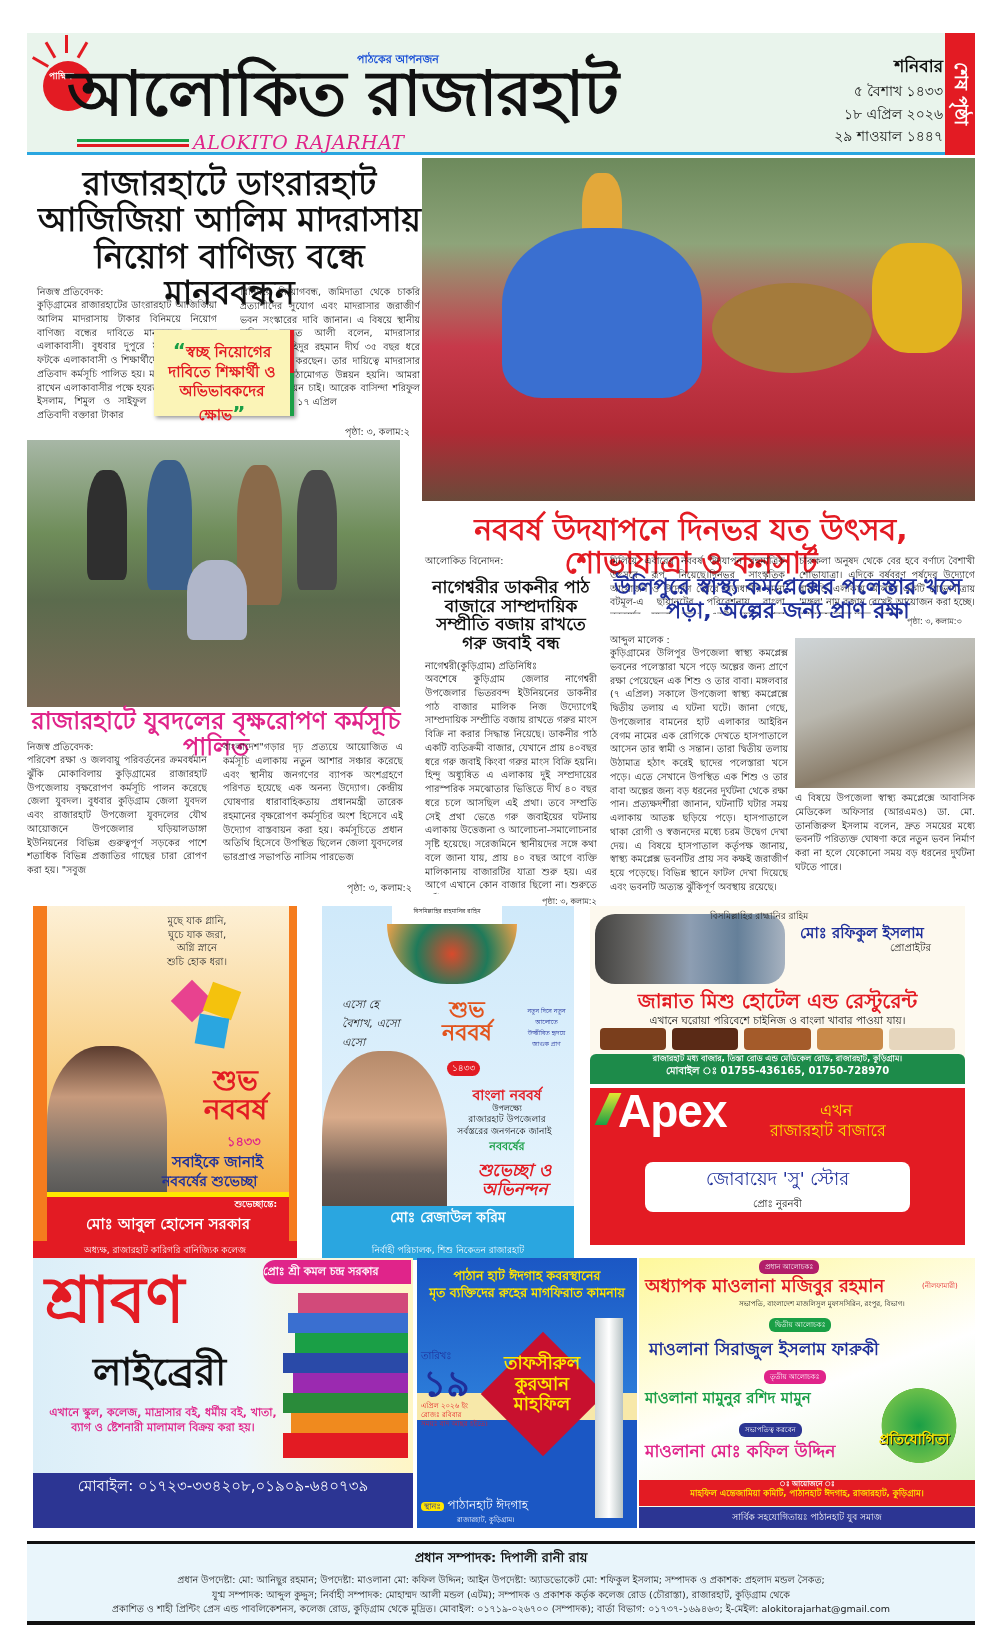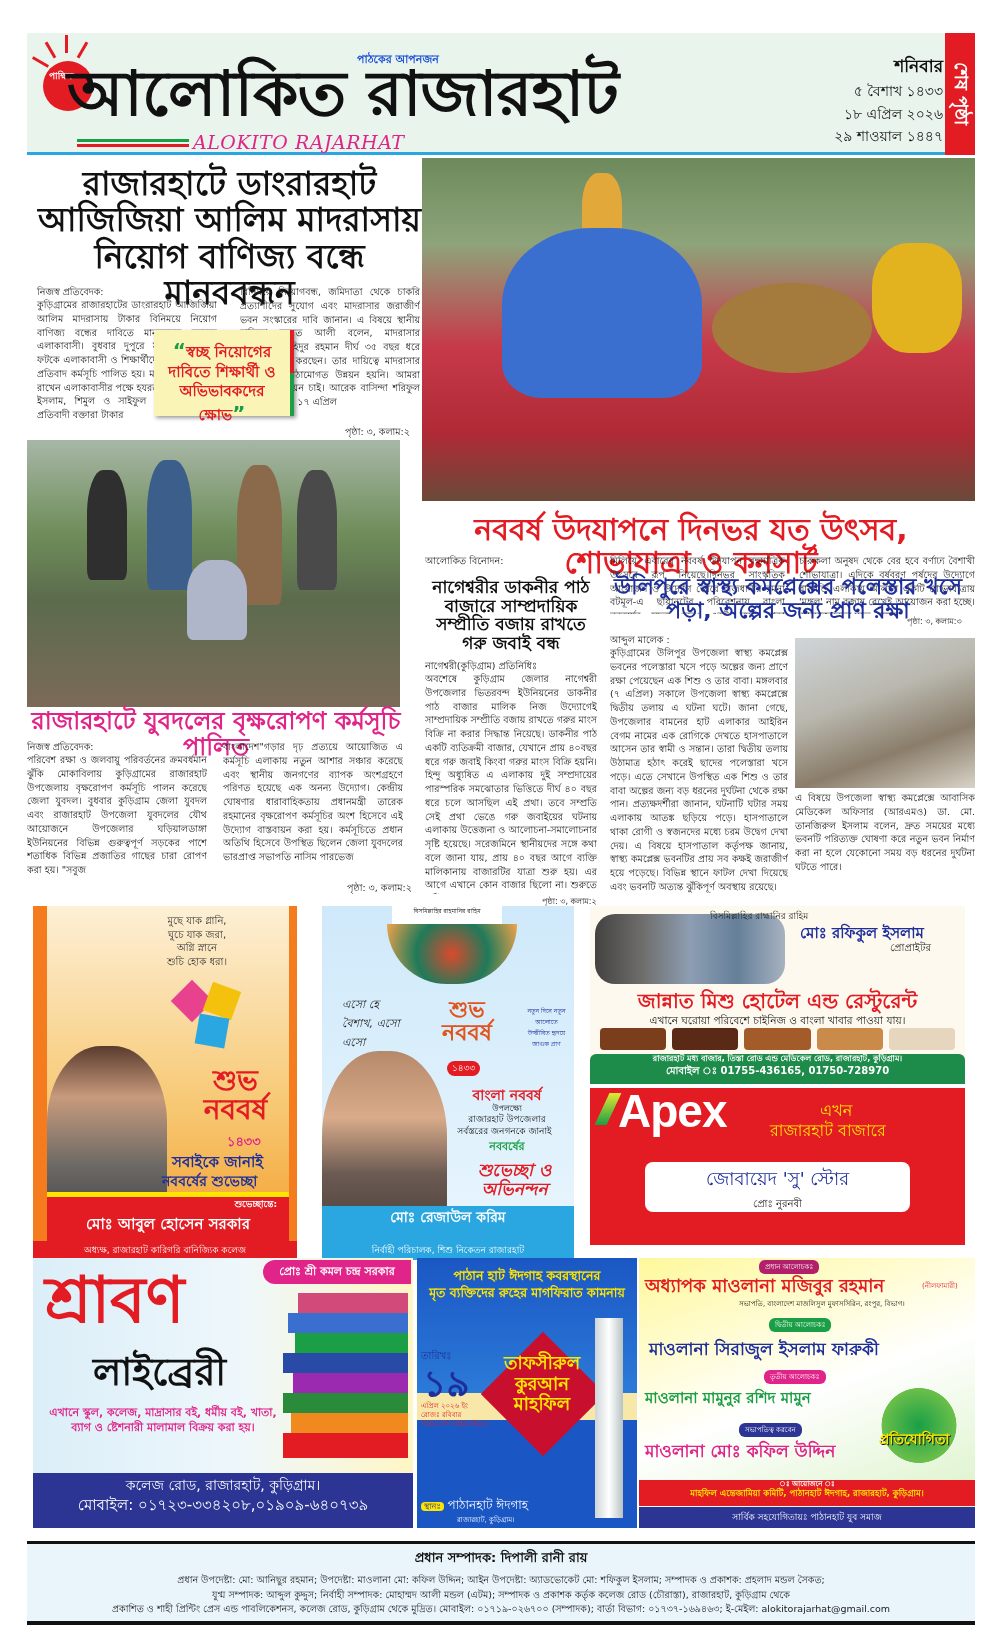--- a/index.html
+++ b/index.html
@@ -213,36 +213,35 @@
     <div class="abs" style="left:28px;top:-4px;font-size:46px;font-weight:900;color:#fff;font-family:'Liberation Sans',sans-serif;letter-spacing:-1px;">Apex</div>
     <div class="abs" style="left:230px;top:10px;font-size:16px;color:#ffe600;">এখন</div>
     <div class="abs" style="left:180px;top:30px;font-size:16px;color:#ffe600;text-align:center;">রাজারহাট বাজারে</div>
     <div class="abs" style="left:55px;top:74px;width:265px;height:50px;background:#fff;border-radius:8px;text-align:center;">
       <div style="font-size:18px;color:#1f2f9a;padding-top:3px;">জোবায়েদ 'সু' স্টোর</div>
       <div style="font-size:10px;color:#111;">প্রোঃ নুরনবী</div>
     </div>
   </div>
 
   <div class="abs ad ad5">
-    <div class="abs" style="left:230px;top:2px;width:148px;height:24px;background:#e0248a;border-radius:12px 0 0 12px;color:#fff;font-size:11px;font-weight:bold;text-align:center;line-height:24px;">প্রোঃ শ্রী কমল চন্দ্র সরকার</div>
+    <div class="abs" style="left:230px;top:2px;width:148px;height:24px;background:#e0248a;border-radius:12px 0 0 12px;color:#fff;font-size:11px;font-weight:bold;text-align:left;line-height:24px;">প্রোঃ শ্রী কমল চন্দ্র সরকার</div>
     <div class="abs" style="left:12px;top:10px;font-size:64px;font-weight:900;color:#e31b23;line-height:1;">শ্রাবণ</div>
     <div class="abs" style="left:60px;top:95px;font-size:38px;font-weight:900;color:#111;line-height:1;">লাইব্রেরী</div>
     <div class="abs" style="left:250px;top:35px;width:125px;height:175px;">
       <div style="height:20px;background:#d24a7a;margin-left:15px;"></div>
       <div style="height:20px;background:#3a6fd0;margin-left:5px;"></div>
       <div style="height:20px;background:#1a9f46;margin-left:12px;"></div>
       <div style="height:20px;background:#2a4aa8;"></div>
       <div style="height:20px;background:#9b2ab0;margin-left:10px;"></div>
       <div style="height:20px;background:#2a8b3a;"></div>
       <div style="height:20px;background:#f08a1e;margin-left:8px;"></div>
       <div style="height:25px;background:#e31b23;"></div>
     </div>
     <div class="abs" style="left:10px;top:148px;width:240px;font-size:11px;color:#e0248a;font-weight:bold;text-align:center;line-height:1.35;">এখানে স্কুল, কলেজ, মাদ্রাসার বই, ধর্মীয় বই, খাতা, ব্যাগ ও ষ্টেশনারী মালামাল বিক্রয় করা হয়।</div>
     <div class="band" style="top:215px;height:55px;background:#2c3593;line-height:1.35;padding-top:3px;">
-      <div style="font-size:14px;font-weight:normal;">কলেজ রোড, রাজারহাট, কুড়িগ্রাম।</div>
       <div style="font-size:15px;font-weight:normal;">মোবাইল: ০১৭২৩-৩৩৪২০৮,০১৯০৯-৬৪০৭৩৯</div>
     </div>
   </div>
 
   <div class="abs ad ad6">
     <div class="abs" style="left:0;top:10px;width:220px;text-align:center;font-size:12.5px;font-weight:bold;color:#ffe600;line-height:1.35;">
       <div>পাঠান হাট ঈদগাহ কবরস্থানের</div>
       <div>মৃত ব্যক্তিদের রুহের মাগফিরাত কামনায়</div>
     </div>
     <div class="abs" style="left:4px;top:90px;font-size:10px;color:#1f2f9a;">তারিখঃ</div>

